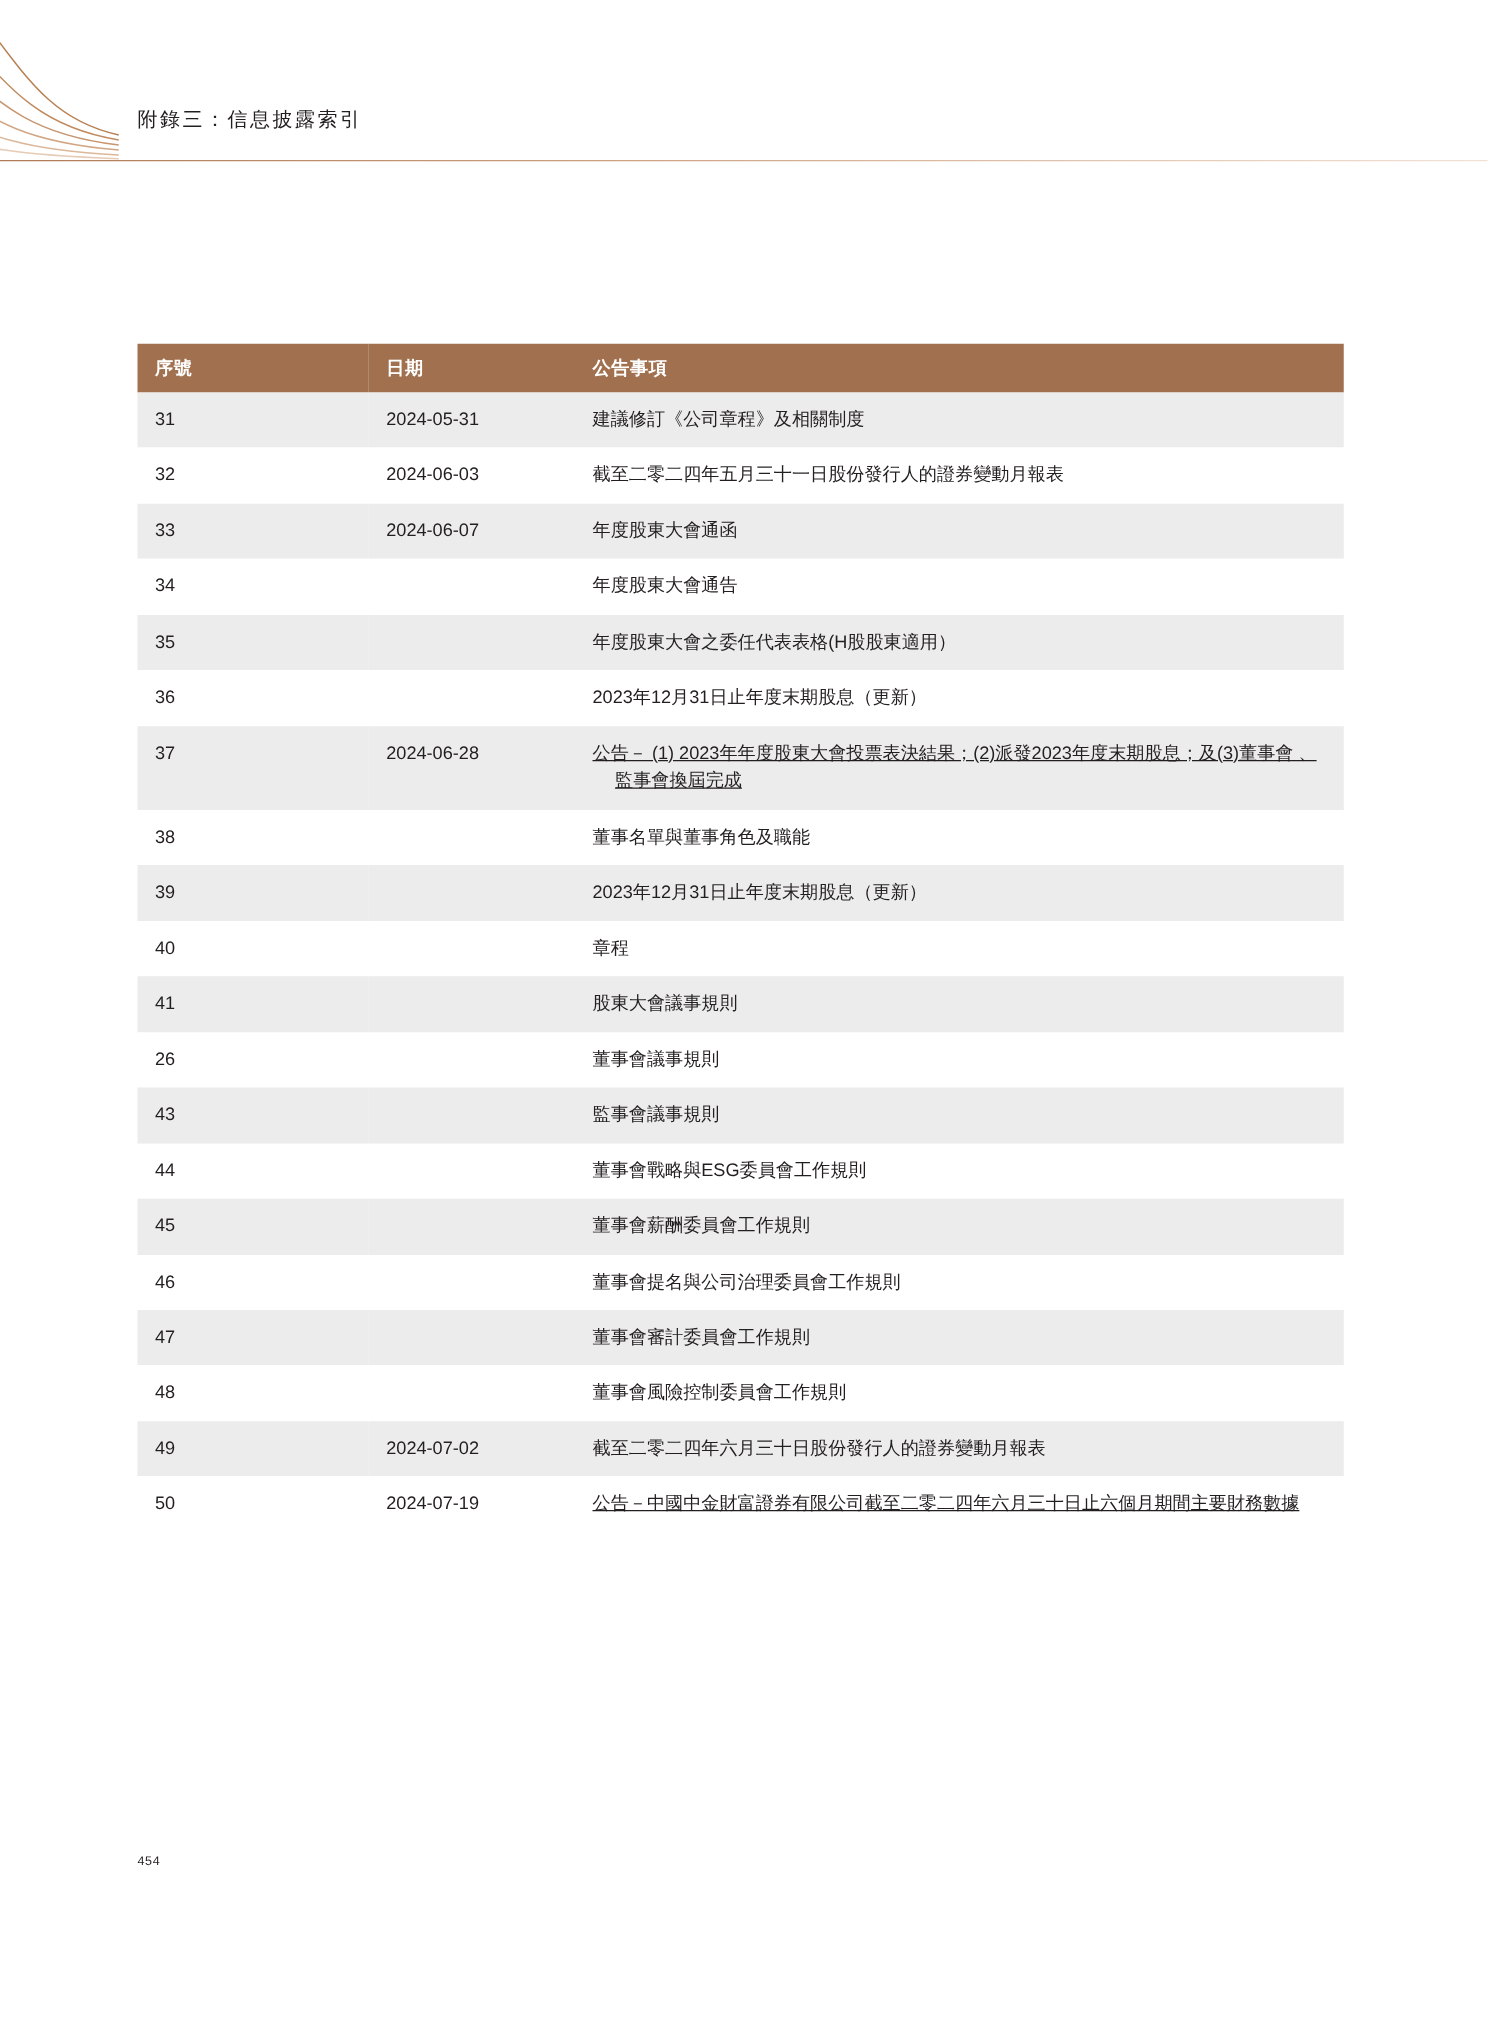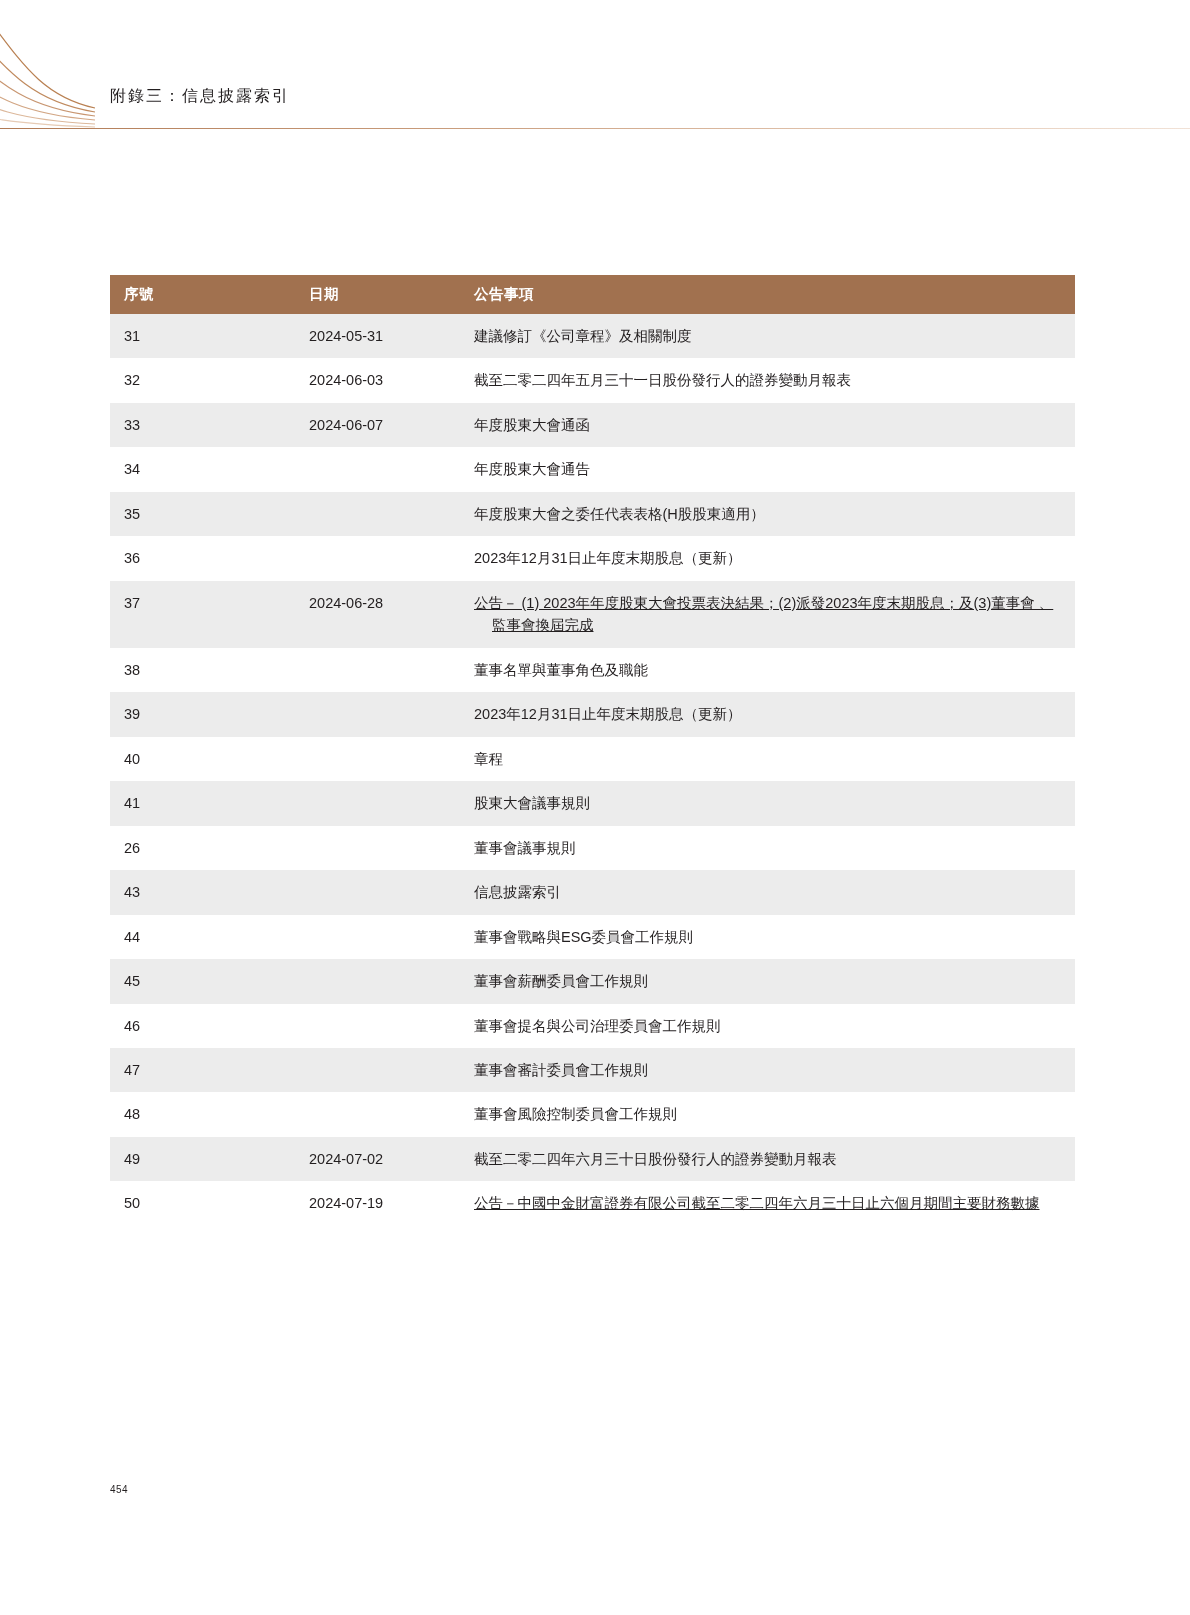--- a/index.html
+++ b/index.html
@@ -194,21 +194,21 @@
         <td class="cell-item">股東大會議事規則</td>
       </tr>
       <tr class="plain">
         <td>26</td>
         <td></td>
         <td class="cell-item">董事會議事規則</td>
       </tr>
       <tr class="alt">
         <td>43</td>
         <td></td>
-        <td class="cell-item">信息披露索引</td>
+        <td class="cell-item">監事會議事規則</td>
       </tr>
       <tr class="plain">
         <td>44</td>
         <td></td>
         <td class="cell-item">董事會戰略與ESG委員會工作規則</td>
       </tr>
       <tr class="alt">
         <td>45</td>
         <td></td>
         <td class="cell-item">董事會薪酬委員會工作規則</td>

